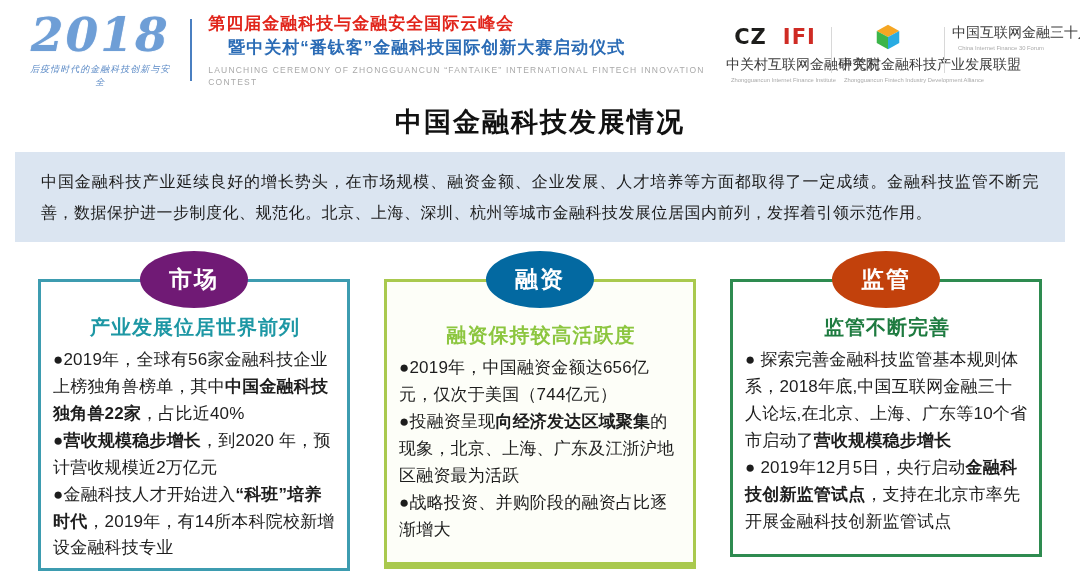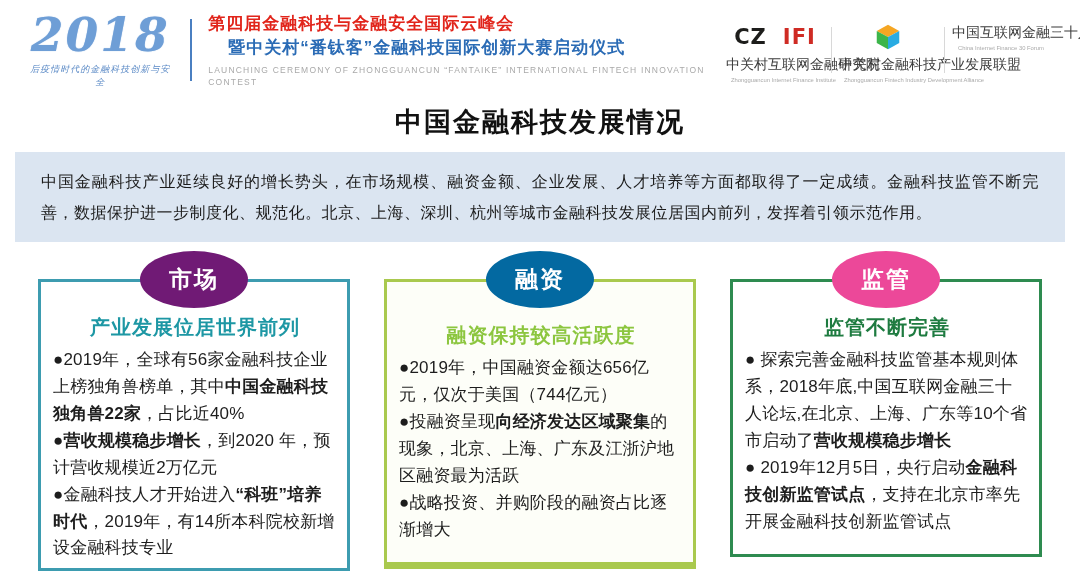--- a/index.html
+++ b/index.html
@@ -49,21 +49,21 @@
   .bullet .b { font-weight:800; }
 
   .col-market  .pill { background:#701a75; }
   .col-market  .colbox { border-color:#3d9cb0; }
   .col-market  .col-heading { color:#1d97a4; }
 
   .col-finance .pill { background:#0369a1; }
   .col-finance .colbox { border-color:#a9c94e; border-bottom-width:7px; background:#fdfef8; margin-bottom:-4px; }
   .col-finance .col-heading { color:#8cc63f; margin-top:8px; }
 
-  .col-reg     .pill { background:#ec4899; }
+  .col-reg     .pill { background:#c2410c; }
   .col-reg     .colbox { border-color:#2e8b50; margin-bottom:8px; }
   .col-reg     .col-heading { color:#1e7b40; }
   .col-market  .colbox { margin-bottom:6px; }
 
   
   .cube { width:30px; height:30px; }
 </style>
 </head>
 <body>
 

